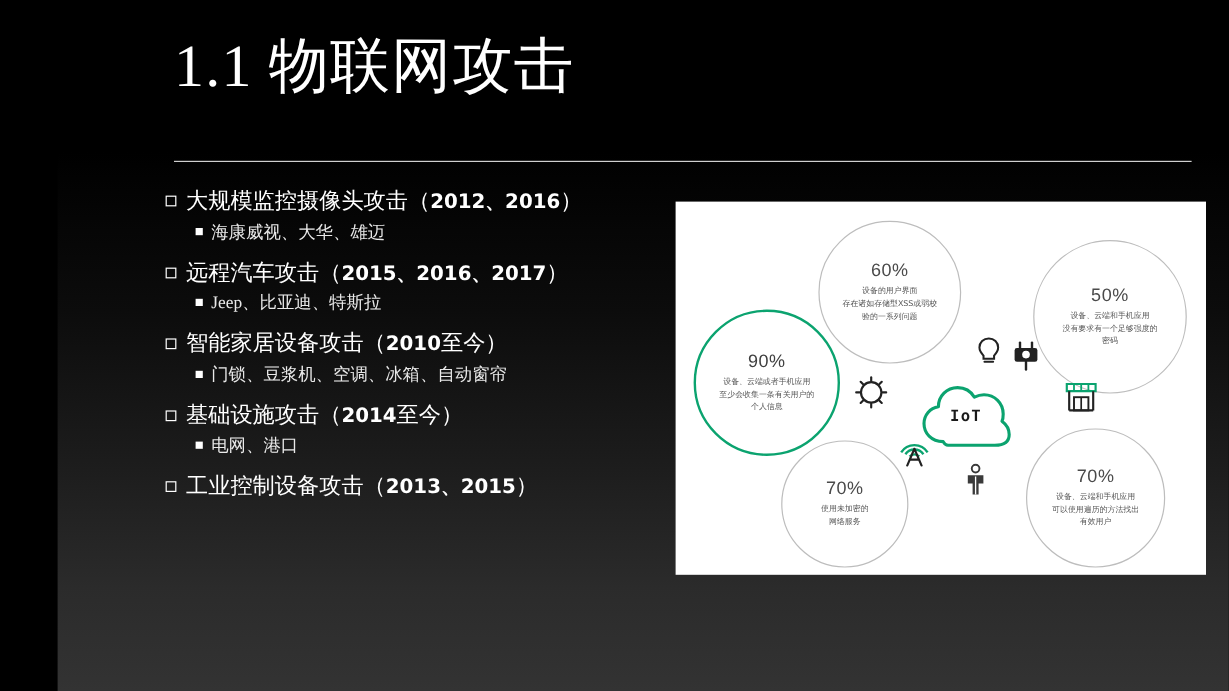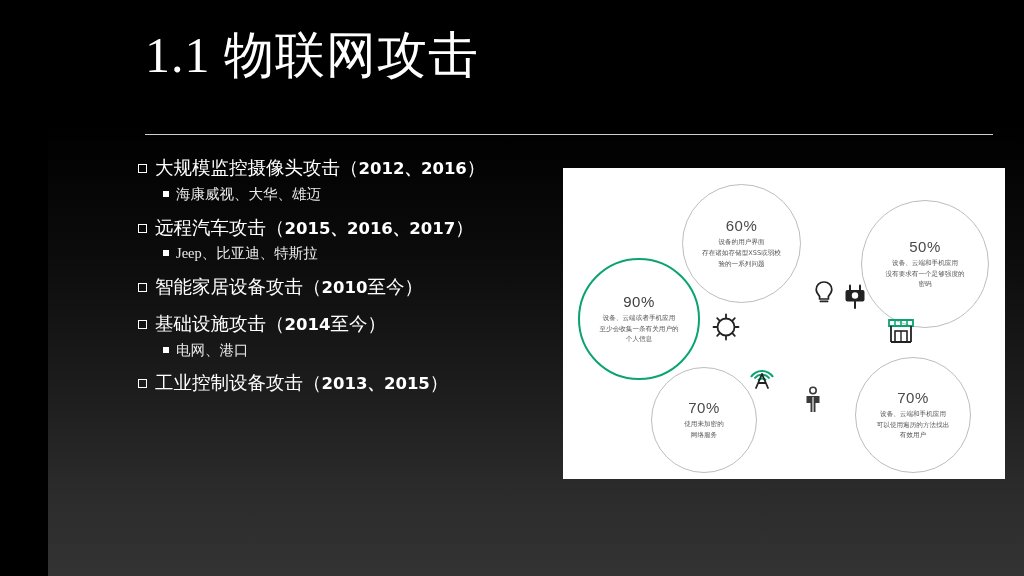--- a/index.html
+++ b/index.html
@@ -221,20 +221,24 @@
         <span class="marker"><span class="sq"></span></span>
         <span class="txt">Jeep、比亚迪、特斯拉</span>
       </div>
     </div>
 
     <div class="blk">
       <div class="lvl1">
         <span class="marker"><span class="sq"></span></span>
         <span class="txt"><span>智能家居设备攻击（</span><b>2010</b><span>至今）</span></span>
       </div>
+      <div class="lvl2">
+        <span class="marker"><span class="sq"></span></span>
+        <span class="txt">门锁、豆浆机、空调、冰箱、自动窗帘</span>
+      </div>
     </div>
 
     <div class="blk">
       <div class="lvl1">
         <span class="marker"><span class="sq"></span></span>
         <span class="txt"><span>基础设施攻击（</span><b>2014</b><span>至今）</span></span>
       </div>
       <div class="lvl2">
         <span class="marker"><span class="sq"></span></span>
         <span class="txt">电网、港口</span>
@@ -289,20 +293,26 @@
 
     <div class="bub gray" id="bub-70b">
       <div class="pct">70%</div>
       <div class="desc">
         <div>设备、云端和手机应用</div>
         <div>可以使用遍历的方法找出</div>
         <div>有效用户</div>
       </div>
     </div>
 
+    <div id="iot-cloud">
+      <svg width="78" height="58" viewBox="0 0 78 58" fill="none">
+        <path d="M20 50 C10 50 4 43 4 35 C4 28 9 22 16 21 C16 12 23 5 32 5 C38 5 43 8 46 13 C48 12 51 11 54 11 C63 11 70 18 70 27 C70 29 70 31 69 33 C73 36 75 40 75 44 C75 51 69 53 63 53 L24 53 C22 53 21 52 20 50 Z" stroke="#0ba36f" stroke-width="2.6" stroke-linejoin="round" fill="#ffffff"></path>
+      </svg>
+      <div class="label">IoT</div>
+    </div>
 
     <span class="ico" id="ico-gear">
       <svg width="30" height="30" viewBox="0 0 30 30">
         <circle cx="15" cy="15" r="8.5" fill="none" stroke="#222" stroke-width="1.8"></circle>
         <g stroke="#222" stroke-width="1.8" stroke-linecap="round">
           <line x1="15" y1="2.5" x2="15" y2="5.5"></line>
           <line x1="15" y1="24.5" x2="15" y2="27.5"></line>
           <line x1="2.5" y1="15" x2="5.5" y2="15"></line>
           <line x1="24.5" y1="15" x2="27.5" y2="15"></line>
           <line x1="6.2" y1="6.2" x2="8.3" y2="8.3"></line>

